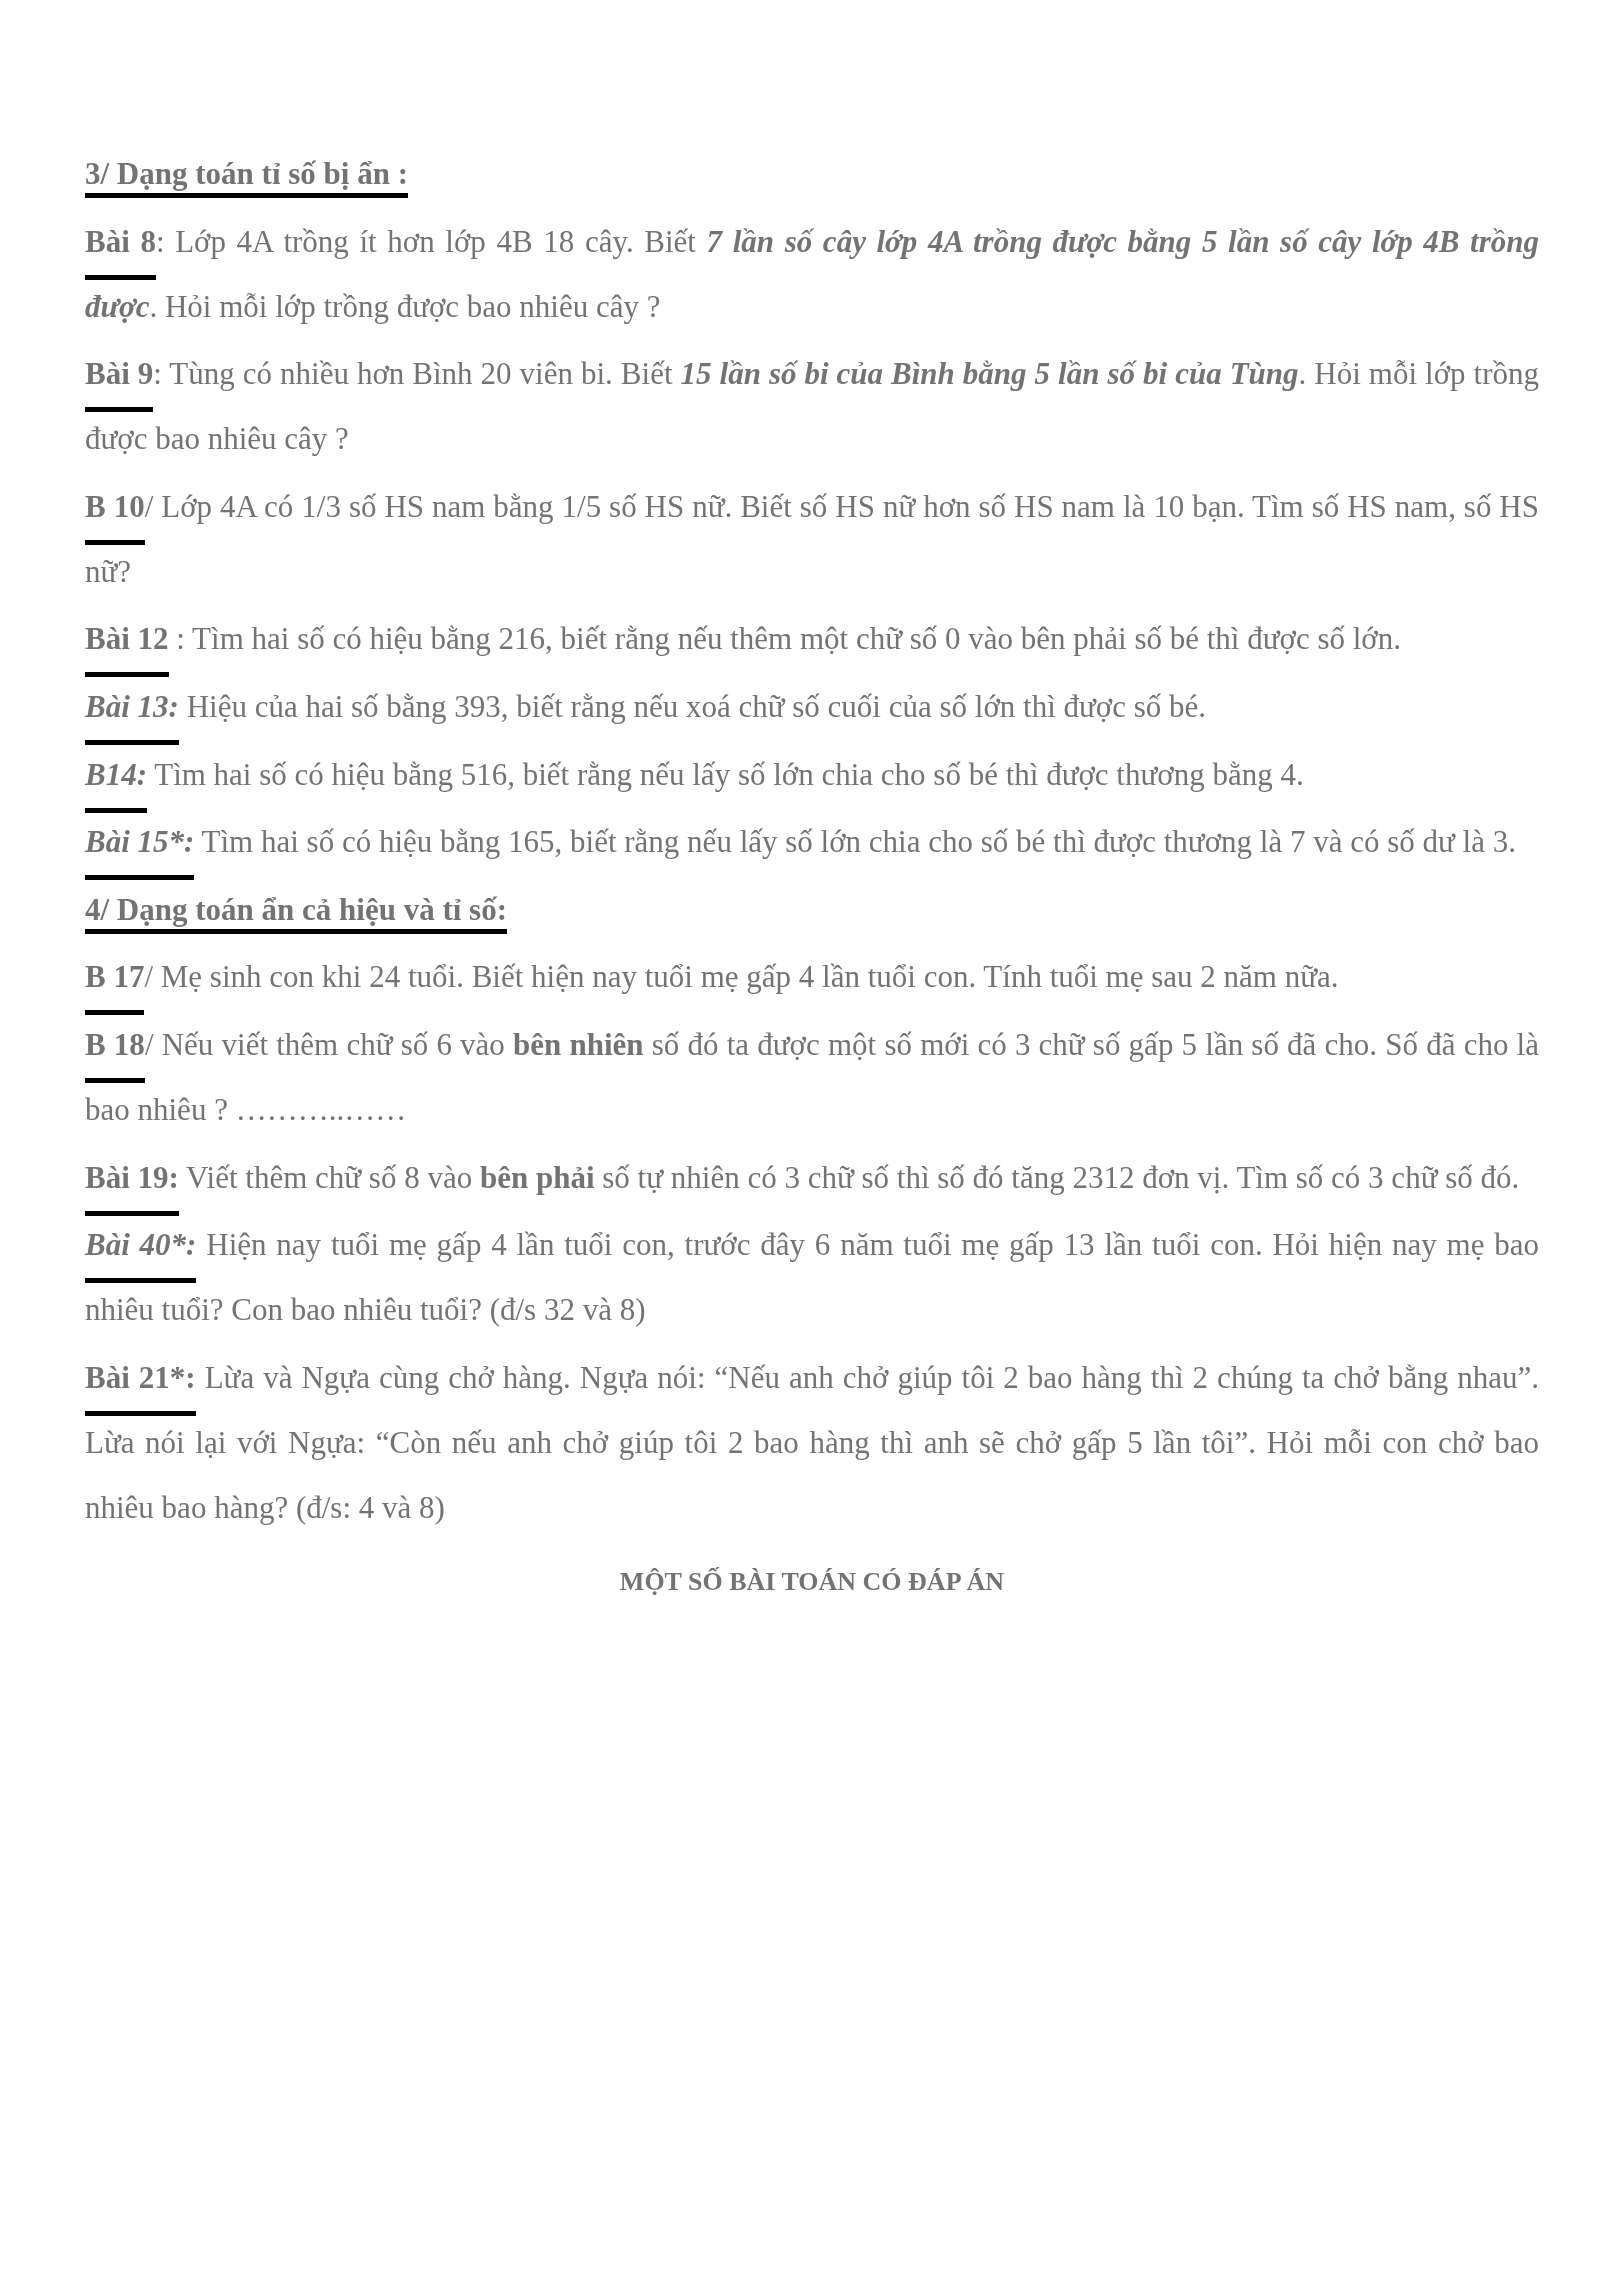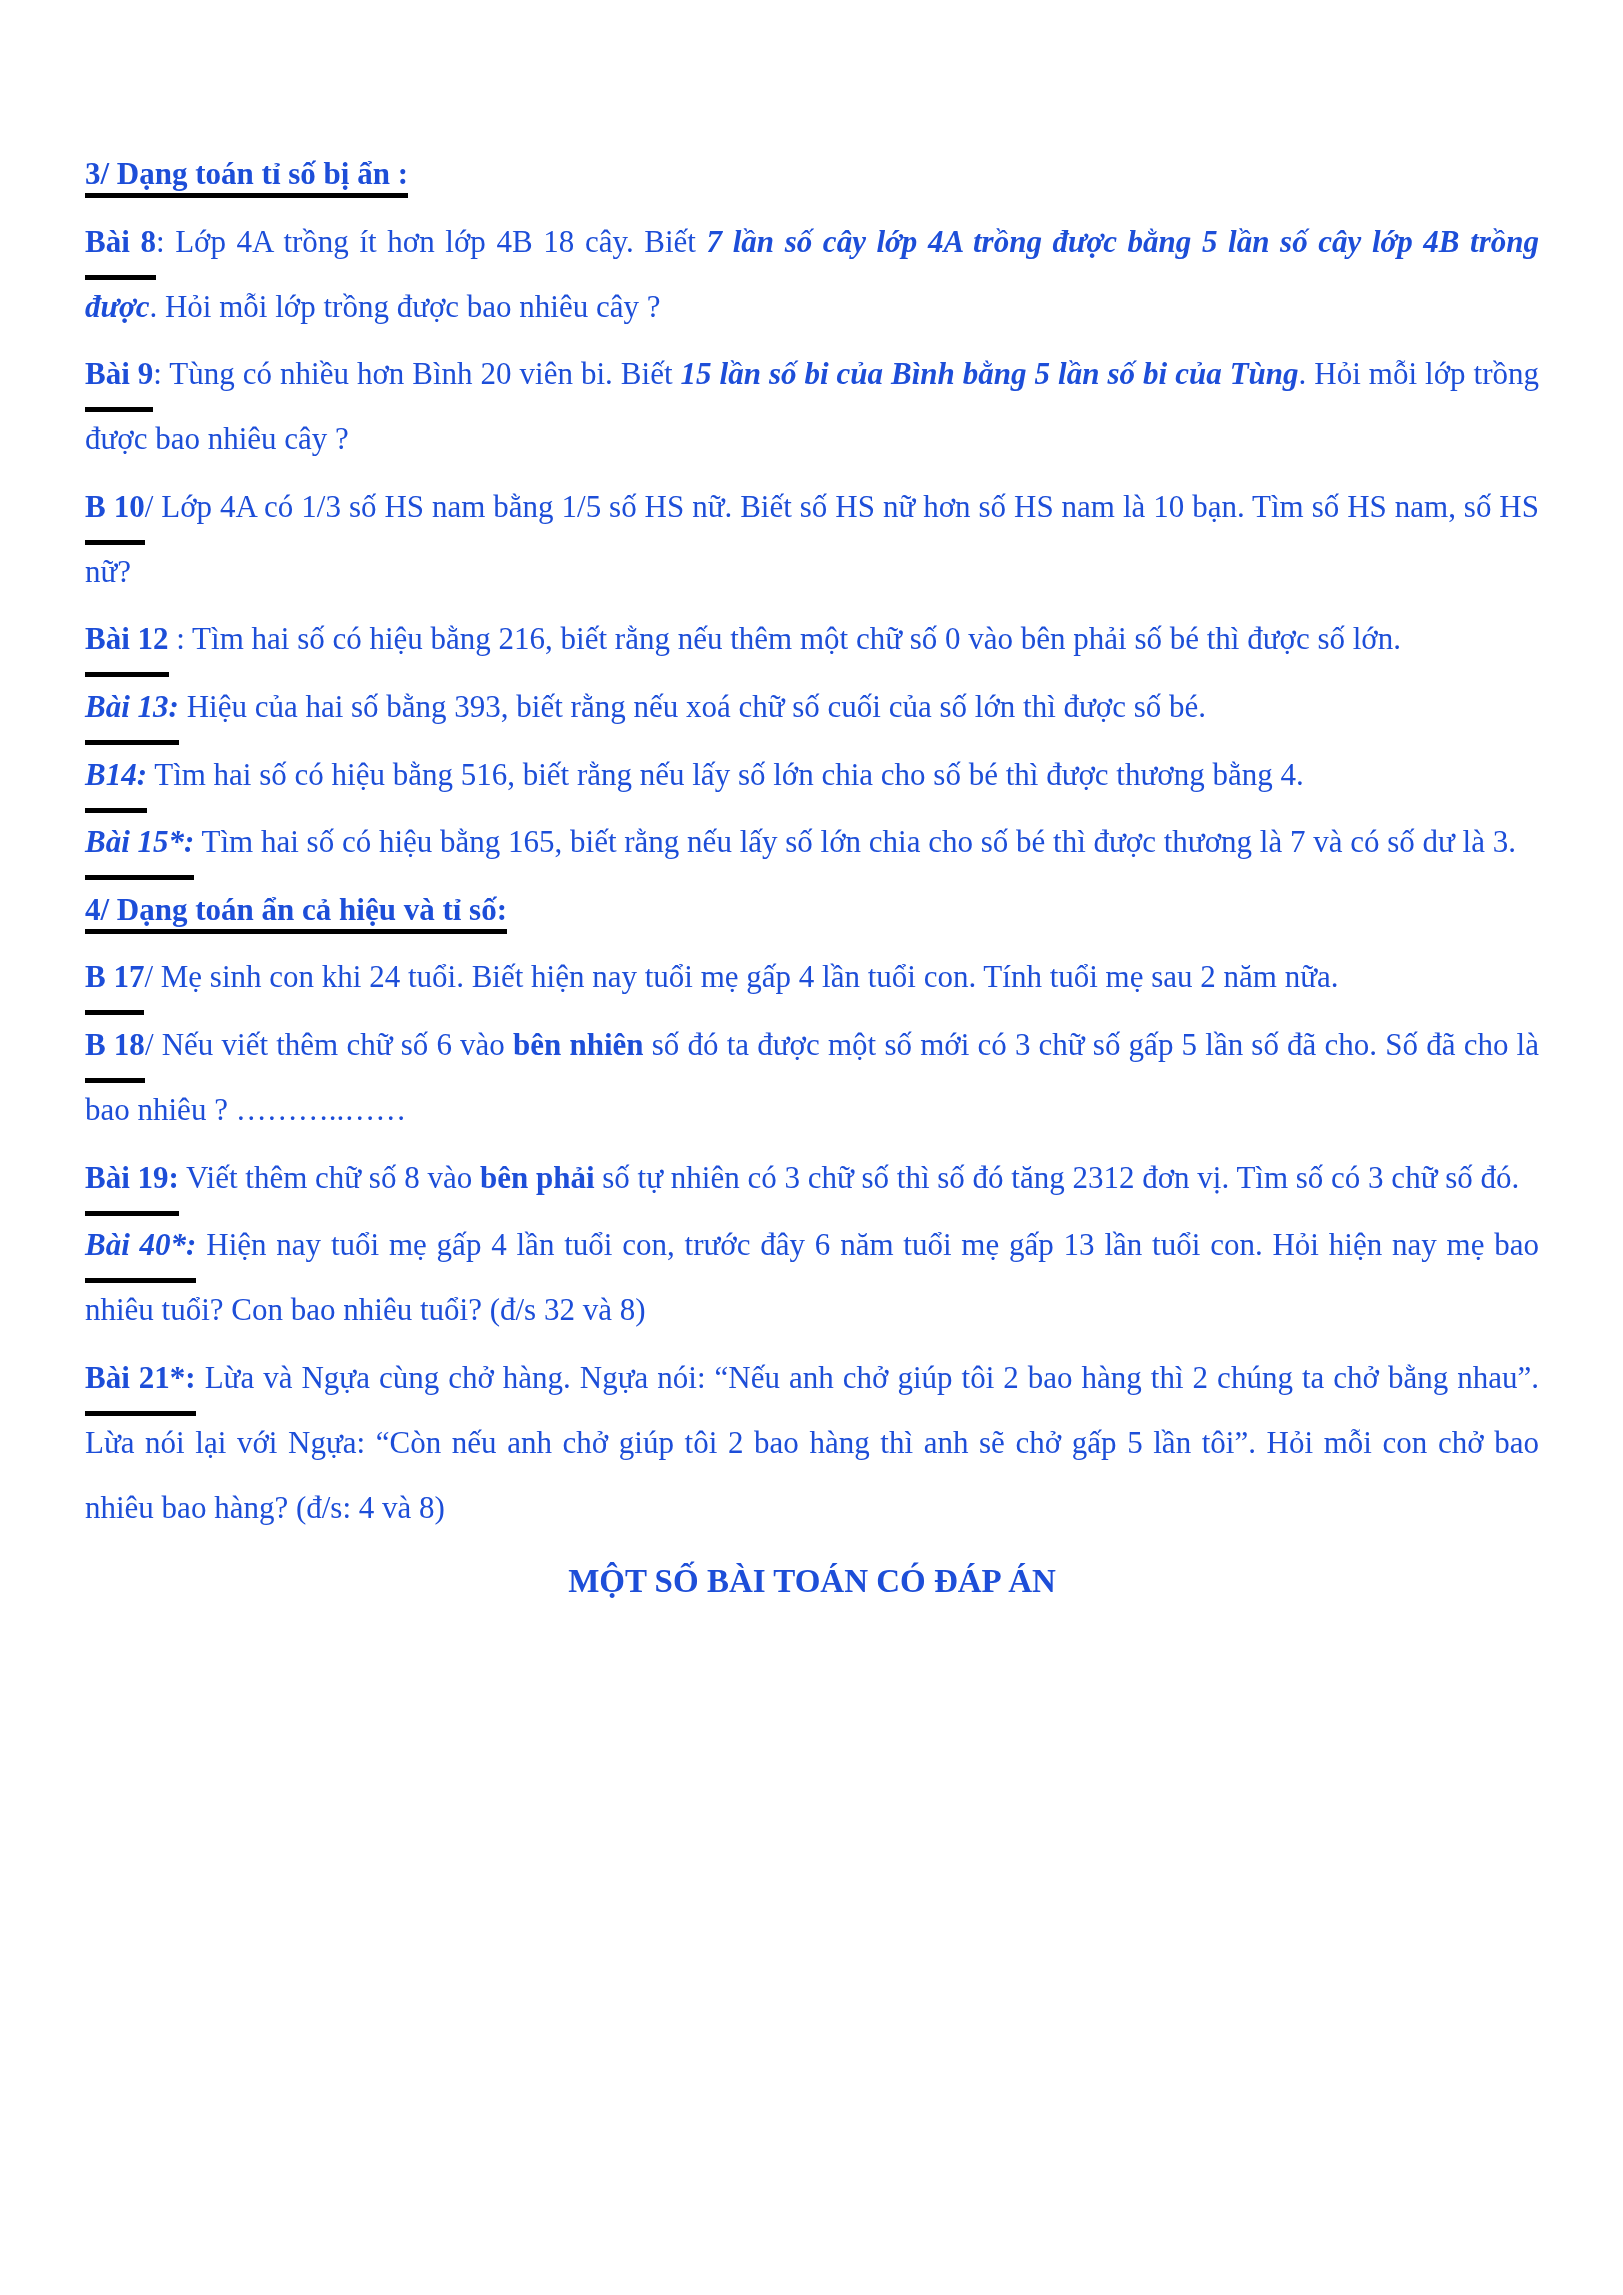--- a/index.html
+++ b/index.html
@@ -6,21 +6,21 @@
     margin: 0;
     padding: 0;
     background: #ffffff;
   }
   .page {
     position: relative;
     width: 1623px;
     height: 2295px;
     box-sizing: border-box;
     background: #ffffff;
-    color: #1d4ed8;
+    color: #737373;
     font-family: "Liberation Serif", "DejaVu Serif", serif;
     font-size: 31px;
     line-height: 65px;
     padding: 141px 84px 0 85px;
     overflow: hidden;
   }
   .doc-body { width: 100%; }
   p.problem {
     margin: 0 0 2.6px 0;
     text-align: justify;
@@ -39,21 +39,21 @@
   .seg-label {
     font-weight: bold;
     border-bottom: 5.2px solid #000;
     padding-bottom: 16px;
   }
   .seg-label.seg-italic { font-style: italic; }
   .seg-bi { font-weight: bold; font-style: italic; }
   .seg-b  { font-weight: bold; }
   .footer-heading {
     margin: 9.2px 0 0 0;
-    font-size: 33px;
+    font-size: 26px;
     line-height: 65px;
     font-weight: bold;
     text-align: center;
   }
 </style>
 </head>
 <body>
 
 <div class="page">
   <div class="doc-body" id="doc-body">

